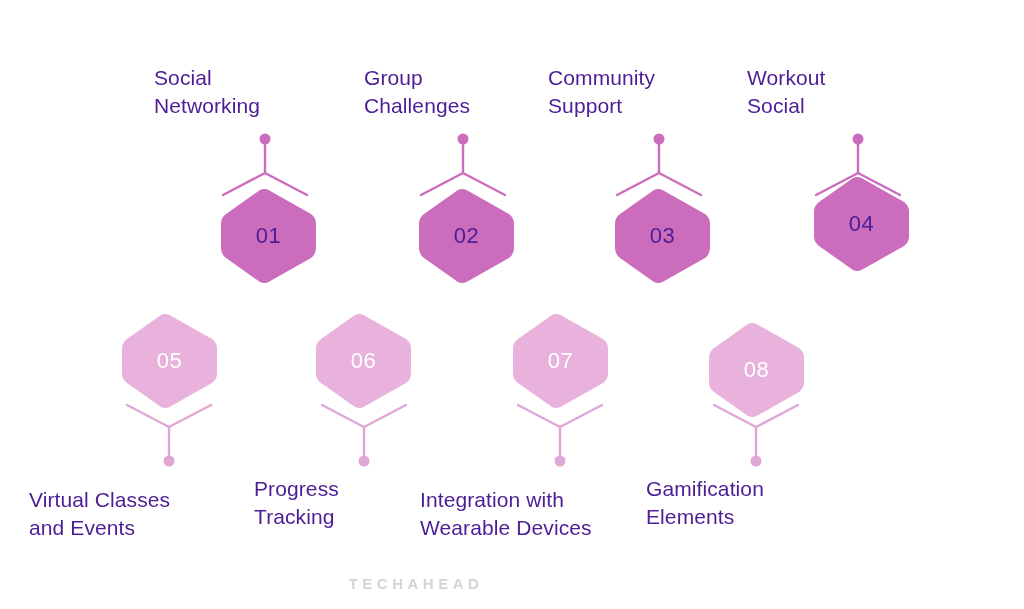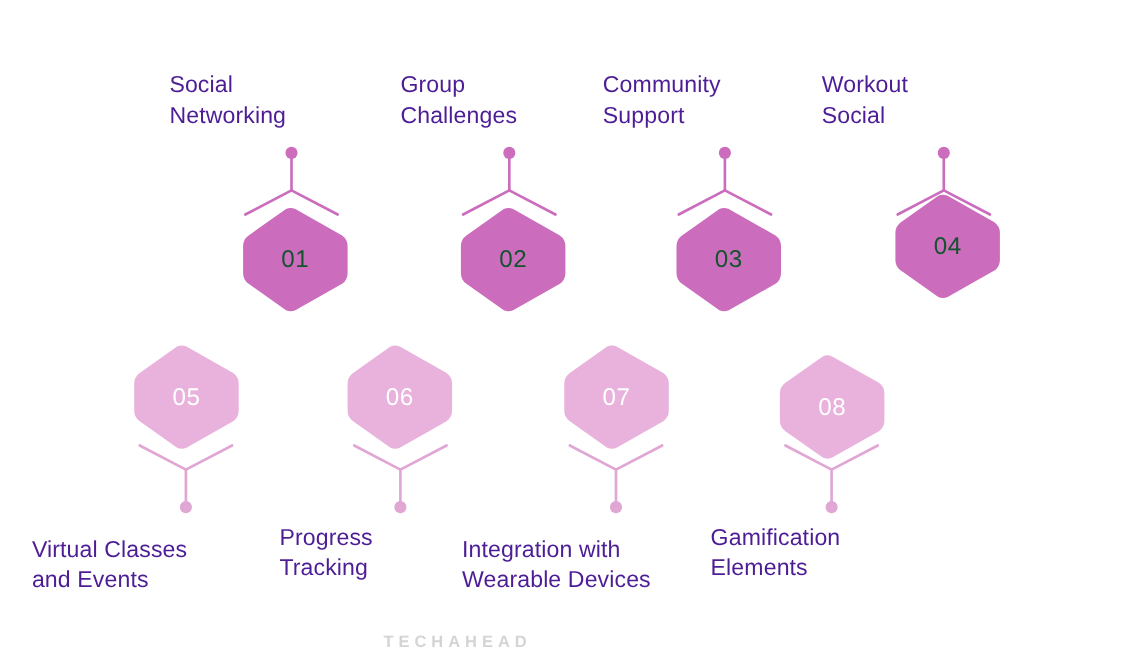--- a/index.html
+++ b/index.html
@@ -49,21 +49,21 @@
   .hex-num {
     position: absolute;
     left: 0;
     top: 0;
     width: 100%;
     height: 100%;
     display: flex;
     align-items: center;
     justify-content: center;
     font-size: 22px;
-    color: #14532d;
+    color: #4c1d95;
     font-family: "Liberation Sans", sans-serif;
     letter-spacing: 0.5px;
     pointer-events: none;
   }
   .hex-num.dim {
     color: #ffffff;
   }
 
   
   .conn {

